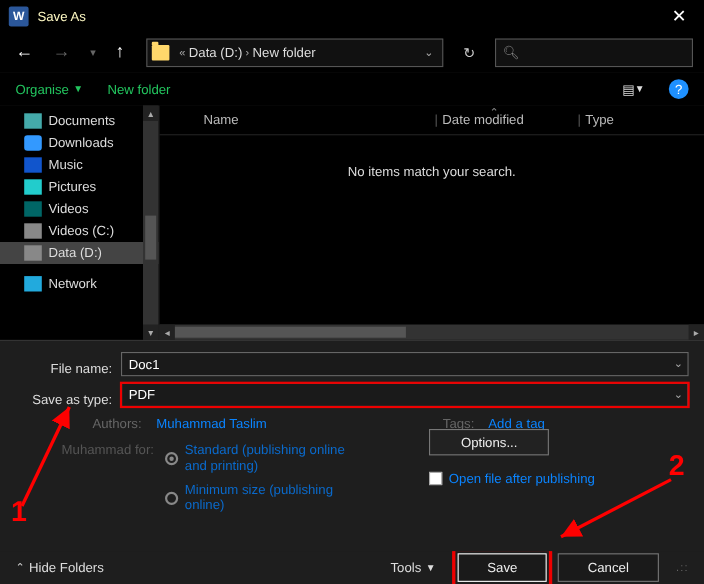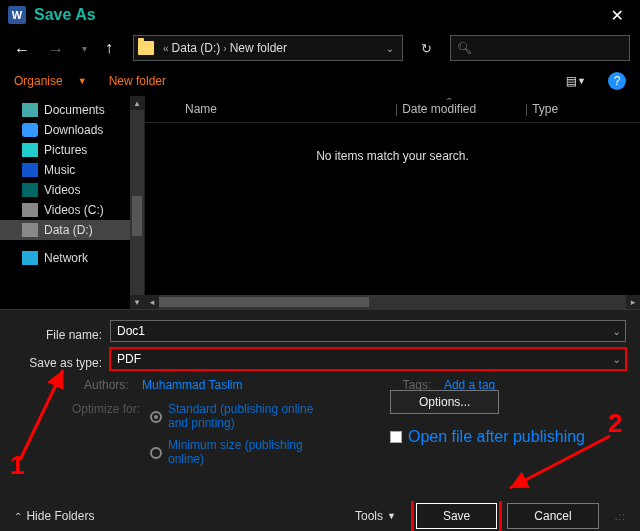--- a/index.html
+++ b/index.html
@@ -1,41 +1,41 @@
 <!DOCTYPE html>
 <html><head>
 <meta charset="utf-8">
 <style>
   * { box-sizing: border-box; margin: 0; padding: 0; font-family: "Segoe UI", Arial, sans-serif; }
   body { width: 640px; height: 531px; background: #1a1a1a; color: #ccc; font-size: 12px; overflow: hidden; position: relative; }
 
   
   .titlebar { height: 30px; display: flex; align-items: center; padding: 0 8px; background: #000; }
   .word-icon { width: 18px; height: 18px; background: #2b579a; border-radius: 2px; display: flex; align-items: center; justify-content: center; color: #fff; font-weight: bold; font-size: 11px; margin-right: 8px; }
-  .titlebar .title { color: #14b8a6; font-size: 16px; flex: 1; font-weight: bold; }
+  .titlebar .title { color: #fef9c3; font-size: 12px; flex: 1; }
   .close-x { color: #fff; font-size: 16px; padding: 0 8px; cursor: pointer; }
 
   
   .navbar { height: 36px; display: flex; align-items: center; padding: 0 10px; gap: 10px; background: #000; }
   .nav-arrow { color: #fff; font-size: 16px; padding: 2px 4px; cursor: pointer; }
   .nav-arrow.dim { color: #666; }
   .addressbar { flex: 1; display: flex; align-items: center; border: 1px solid #555; height: 26px; background: #111; padding: 0 4px; margin-left: 6px; }
   .folder-icon { width: 16px; height: 14px; background: #ffd86b; border-radius: 1px; margin-right: 6px; position: relative; }
   .folder-icon:before { content: ""; position: absolute; top: -3px; left: 0; width: 6px; height: 3px; background: #ffd86b; border-radius: 1px 1px 0 0; }
   .chev { color: #aaa; margin: 0 3px; font-size: 10px; }
   .crumb { color: #ddd; font-size: 12px; }
   .addressbar .tail { flex: 1; }
   .addr-drop { color: #aaa; padding: 0 4px; }
   .refresh { color: #ccc; border: 0; background: transparent; padding: 0 8px; font-size: 13px; }
   .searchwrap { width: 180px; height: 26px; border: 1px solid #555; background: #111; display: flex; align-items: center; padding: 0 6px; color: #888; }
   .searchwrap .mag { margin-right: 6px; font-size: 12px; color: #888; }
 
   
   .toolbar { height: 30px; display: flex; align-items: center; padding: 0 14px; gap: 22px; background: #000; }
-  .toolbar .btn { color: #f97316; cursor: pointer; display: flex; align-items: center; gap: 15px; text-align: center; }
+  .toolbar .btn { color: #22c55e; cursor: pointer; display: flex; align-items: center; gap: 4px; text-align: center; }
   .toolbar .spacer { flex: 1; }
   .view-icon { color: #ddd; display: flex; align-items: center; gap: 4px; }
   .help { width: 18px; height: 18px; background: #1e90ff; border-radius: 50%; color: #fff; display: flex; align-items: center; justify-content: center; font-size: 12px; }
 
   
   .middle { display: flex; height: 213px; background: #000; }
   .tree { width: 145px; border-right: 1px solid #222; padding-top: 4px; position: relative; }
   .tree-item { display: flex; align-items: center; gap: 6px; padding: 3px 6px 3px 22px; color: #ddd; cursor: pointer; position: relative; }
   .tree-item.sel { background: #444; }
   .tree-scroll { position: absolute; right: 0; top: 0; width: 14px; height: 100%; background: #333; }
@@ -72,21 +72,21 @@
   .metalbl { color: #666; font-size: 12px; }
   .metaval { color: #0a84ff; font-size: 12px; cursor: pointer; }
   .optimize { display: flex; padding-left: 38px; margin-top: 10px; gap: 10px; }
   .optlbl { color: #555; font-size: 12px; width: 88px; text-align: right; }
   .radios { display: flex; flex-direction: column; gap: 8px; }
   .radio { display: flex; align-items: center; gap: 6px; color: #0a6acc; font-size: 12px; line-height: 14px; cursor: pointer; }
   .radio .dot { width: 12px; height: 12px; border: 2px solid #888; border-radius: 50%; display: inline-block; margin-top: 1px; position: relative; flex-shrink: 0; }
   .radio .dot.on:after { content: ""; position: absolute; inset: 2px; background: #888; border-radius: 50%; }
   .rightcol { position: absolute; left: 390px; top: 80px; }
   .optionsbtn { border: 1px solid #777; background: #222; color: #eee; padding: 4px 28px; font-size: 12px; cursor: pointer; }
-  .chkrow { display: flex; align-items: center; gap: 6px; margin-top: 14px; color: #0a84ff; font-size: 16px; }
+  .chkrow { display: flex; align-items: center; gap: 6px; margin-top: 14px; color: #0a84ff; font-size: 12px; }
   .chkrow .box { width: 12px; height: 12px; border: 1px solid #aaa; background: #fff; display: inline-block; }
 
   
   .footer { height: 30px; display: flex; align-items: center; padding: 0 14px; gap: 10px; background: #1e1e1e; }
   .footer .caret { color: #ccc; font-size: 10px; margin-right: 4px; }
   .footer .hf { color: #ddd; cursor: pointer; display: flex; align-items: center; }
   .footer .spacer { flex: 1; }
   .tools { color: #ddd; display: flex; align-items: center; gap: 4px; cursor: pointer; margin-right: 10px; justify-content: flex-end; }
   .fbtn { border: 1px solid #777; background: #1a1a1a; color: #eee; padding: 5px 26px; font-size: 12px; cursor: pointer; }
   .fbtn.save { outline: 3px solid #e00; outline-offset: 2px; border: 1px solid #fff; }
@@ -143,26 +143,26 @@
   <div class="tree">
     <div class="tree-item">
         <span class="ico ico-doc"></span>
         <span>Documents</span>
       </div>
     <div class="tree-item">
         <span class="ico ico-down"></span>
         <span>Downloads</span>
       </div>
     <div class="tree-item">
+        <span class="ico ico-music"></span>
+        <span>Music</span>
+      </div>
+    <div class="tree-item">
         <span class="ico ico-pic"></span>
         <span>Pictures</span>
-      </div>
-    <div class="tree-item">
-        <span class="ico ico-music"></span>
-        <span>Music</span>
       </div>
     <div class="tree-item">
         <span class="ico ico-vid"></span>
         <span>Videos</span>
       </div>
     <div class="tree-item">
         <span class="ico ico-disk"></span>
         <span>Videos (C:)</span>
       </div>
     <div class="tree-item sel">
@@ -221,21 +221,21 @@
       <span class="metaval">Muhammad Taslim</span>
     </div>
     <div style="margin-left:110px">
       <span class="metalbl">Tags:</span>
       &nbsp;&nbsp;
       <span class="metaval">Add a tag</span>
     </div>
   </div>
 
   <div class="optimize">
-    <div class="optlbl">Optimize for:</div>
+    <div class="optlbl">Muhammad for:</div>
     <div class="radios">
       <div class="radio">
         <span class="dot on"></span>
         <span style="max-width:150px">Standard (publishing online and printing)</span>
       </div>
       <div class="radio">
         <span class="dot"></span>
         <span style="max-width:150px">Minimum size (publishing online)</span>
       </div>
     </div>

